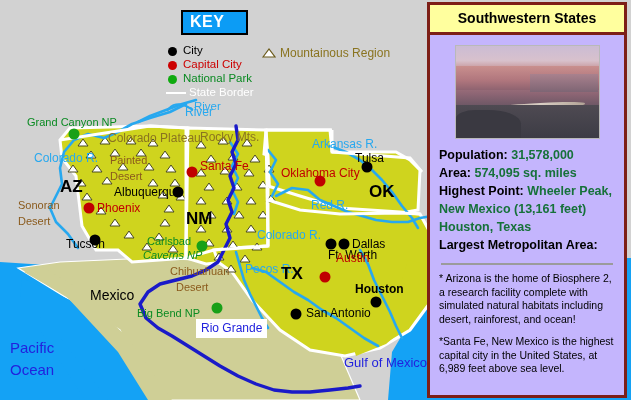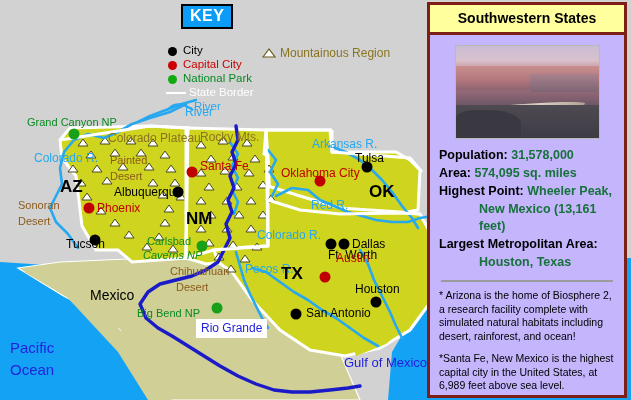--- a/index.html
+++ b/index.html
@@ -25,23 +25,23 @@
   .lbl-water  {color:#2222dd;font-size:15px;}
   .lbl-mexico {color:#000;font-size:14px;}
 
   .riobox{
     background:#ffffff;color:#2222dd;font-size:12px;
     padding:1px 4px 2px 4px;border:1px solid #ffffff;
   }
 
   
   #key-box{
-    position:absolute;left:181px;top:4px;
+    position:absolute;left:181px;top:10px;
     background:#0c9cf5;border:2px solid #000000;
-    padding:1px 7px 2px 7px;
+    padding:1px 22px 2px 7px;
   }
   #key-box span{color:#ffffff;font-size:16px;font-weight:bold;letter-spacing:.5px;}
 
   .legend-row{position:absolute;white-space:nowrap;font-size:11.5px;line-height:12px;}
   .dot{display:inline-block;width:9px;height:9px;border-radius:50%;vertical-align:-1px;margin-right:6px;}
   .legend-label{vertical-align:1px;}
 
   #back-to-start{
     position:absolute;left:295px;top:88px;color:#1a1aee;
     font-size:15px;font-weight:bold;letter-spacing:.3px;
@@ -81,21 +81,21 @@
     position:absolute;left:0;bottom:0;width:100%;height:36%;
     background:linear-gradient(180deg,#4e4a52 0%,#3d3c45 100%);
   }
   #photo .scrub2{
     position:absolute;left:0;bottom:0;width:46%;height:30%;
     background:#3a3941;border-radius:30% 50% 0 0;
   }
 
   .fact{font-size:12.5px;line-height:17px;color:#000;font-weight:bold;margin:0 0 1px 0;}
   .fact .val{color:#16713a;font-weight:bold;}
-  .fact.valonly{color:#16713a;margin-left:40px;}
+  .fact.valonly{color:#16713a;}
   #divider{border:0;border-top:2px solid #9b9b9b;margin:9px 2px 7px 2px;}
   .note{font-size:10.5px;line-height:13.5px;color:#000;margin:0 0 9px 0;}
 </style>
 </head>
 <body>
 
 <div id="stage">
 
   <div id="map">
     <svg width="631" height="400" viewBox="0 0 631 400" xmlns="http://www.w3.org/2000/svg">
@@ -272,21 +272,21 @@
     <div class="maplbl lbl-park" style="left:147px; top:236px;">Carlsbad</div>
     <div class="maplbl lbl-park" style="left:143px; top:250px;font-style:italic;">Caverns NP</div>
     <div class="maplbl lbl-river" style="left:257px; top:229px;">Colorado R.</div>
     <div class="maplbl lbl-city" style="left:288px; top:249px;margin-left:40px;">Ft. Worth</div>
     <div class="maplbl lbl-city" style="left:352px; top:238px;">Dallas</div>
     <div class="maplbl lbl-desert" style="left:170px; top:266px;">Chihuahuan</div>
     <div class="maplbl lbl-desert" style="left:176px; top:282px;">Desert</div>
     <div class="maplbl lbl-river" style="left:245px; top:263px;">Pecos R.</div>
     <div class="maplbl lbl-state" style="left:281px; top:265px;">TX</div>
     <div class="maplbl lbl-capital" style="left:336px;top:252px;">Austin</div>
-    <div class="maplbl lbl-city" style="left:355px; top:283px;">Houston</div>
+    <div class="maplbl lbl-city" style="left:355px; top:283px;font-weight:bold;">Houston</div>
     <div class="maplbl lbl-park" style="left:137px; top:308px;">Big Bend NP</div>
     <div class="maplbl lbl-city" style="left:306px; top:307px;">San Antonio</div>
     <div class="maplbl lbl-mexico" style="left:90px;  top:288px;">Mexico</div>
     <div class="maplbl lbl-water" style="left:10px;  top:340px;">Pacific</div>
     <div class="maplbl lbl-water" style="left:10px;  top:362px;">Ocean</div>
     <div class="maplbl lbl-water" style="left:344px; top:356px;font-size:13px;">Gulf of Mexico</div>
     <div class="maplbl lbl-river" style="left:185px; top:106px;">River</div>
     <div class="maplbl" style="left:196px; top:319px;">
       <span class="riobox">Rio Grande</span>
     </div>
@@ -339,22 +339,22 @@
       </p>
       <p class="fact">
         <span>Area:</span>
         <span class="val">574,095 sq. miles</span>
       </p>
       <p class="fact">
         <span>Highest Point:</span>
         <span class="val">Wheeler Peak,</span>
       </p>
       <p class="fact valonly">New Mexico (13,161 feet)</p>
+      <p class="fact valonly">Houston, Texas</p>
       <p class="fact">Largest Metropolitan Area:</p>
-      <p class="fact valonly">Houston, Texas</p>
 
       <hr id="divider">
 
       <p class="note">* Arizona is the home of Biosphere 2, a research facility complete with simulated natural habitats including desert, rainforest, and ocean!</p>
       <p class="note">*Santa Fe, New Mexico is the highest capital city in the United States, at 6,989 feet above sea level.</p>
     </div>
   </div>
 
 </div>
 

